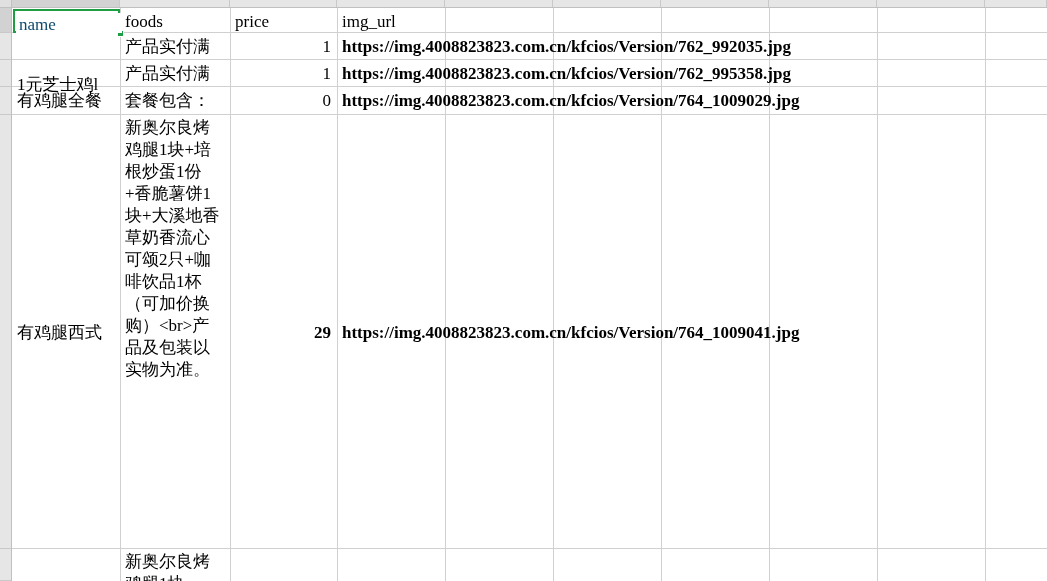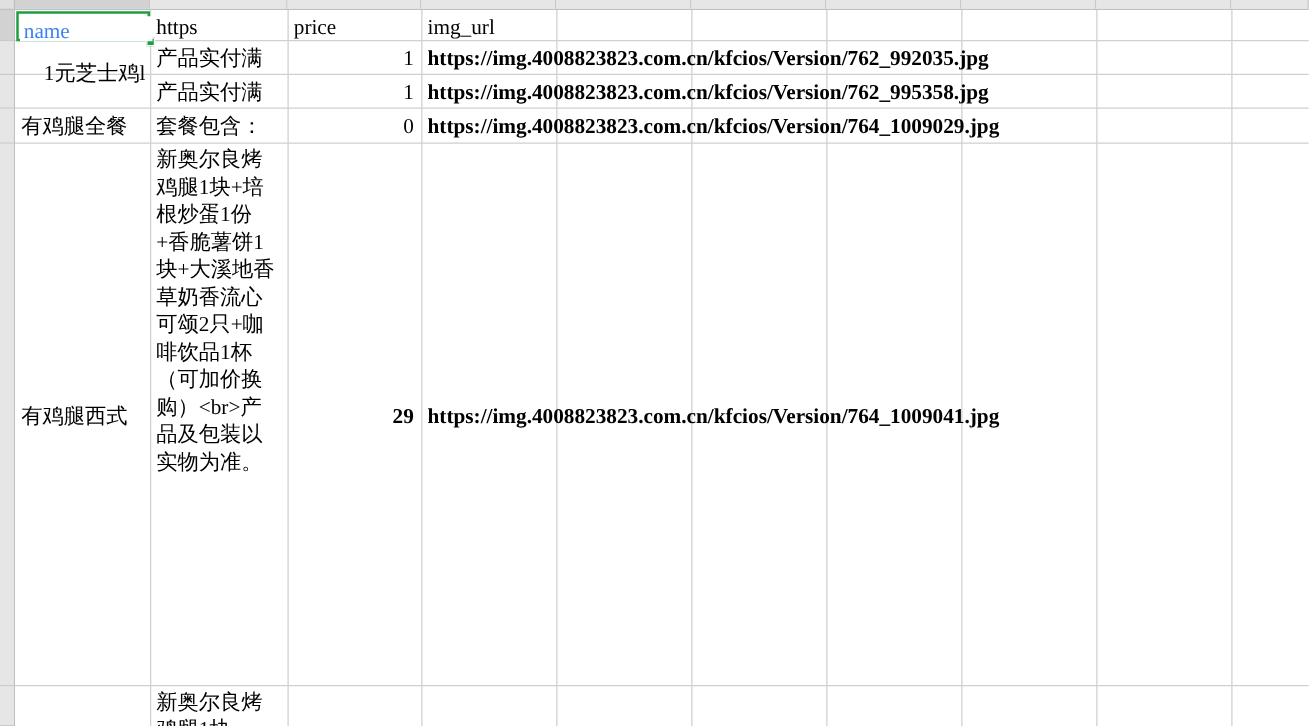--- a/index.html
+++ b/index.html
@@ -56,21 +56,21 @@
   .selbox{
     position:absolute;border:2px solid #1e9e43;box-sizing:border-box;
     background:transparent;z-index:6;pointer-events:none;
   }
   .selhandle{
     position:absolute;width:5px;height:5px;background:#1e9e43;
     border:1px solid #ffffff;box-sizing:content-box;z-index:7;
   }
   .sel-text{
     position:absolute;z-index:8;font-size:17px;line-height:24px;
-    color:#3b82f6;padding:0 3px;background:#ffffff;
+    color:#0c4a6e;padding:0 3px;background:#ffffff;
   }
 </style>
 </head>
 <body>
 
 <div id="sheet">
 
   <div class="colhead-strip"></div>
   <div class="colhead-cell active" style="left:12px;width:108px;"></div>
   <div class="colhead-cell" style="left:120px;width:110px;"></div>
@@ -101,33 +101,33 @@
   <div class="vline" style="left:769px;height:573px;"></div>
   <div class="vline" style="left:877px;height:573px;"></div>
   <div class="vline" style="left:985px;height:573px;"></div>
 
   <div class="hline" style="top:32px;width:1035px;"></div>
   <div class="hline" style="top:59px;width:1035px;"></div>
   <div class="hline" style="top:86px;width:1035px;"></div>
   <div class="hline" style="top:114px;width:1035px;"></div>
   <div class="hline" style="top:548px;width:1035px;"></div>
 
-  <div class="cell" style="left:122px;top:9px;width:108px;height:24px;">https</div>
+  <div class="cell" style="left:122px;top:9px;width:108px;height:24px;">foods</div>
   <div class="cell" style="left:232px;top:9px;width:105px;height:24px;">price</div>
   <div class="cell" style="left:339px;top:9px;width:106px;height:24px;">img_url</div>
 
   <div class="sel-text" style="left:16px;top:13px;width:100px;height:20px;">name</div>
   <div class="selbox" style="left:13px;top:9px;width:107px;height:24px;"></div>
   <div class="selhandle" style="left:117px;top:30px;"></div>
 
   <div class="cell clip" style="left:122px;top:34px;width:108px;height:26px;">产品实付满</div>
   <div class="cell num" style="left:232px;top:34px;width:103px;height:26px;">1</div>
   <div class="cell overflow" style="left:339px;top:34px;width:700px;height:26px;">https://img.4008823823.com.cn/kfcios/Version/762_992035.jpg</div>
 
-  <div class="cell clip" style="left:14px;top:46px;width:106px;height:26px;margin-left:18px;">1元芝士鸡l</div>
+  <div class="cell clip" style="left:14px;top:72px;width:106px;height:26px;">1元芝士鸡l</div>
   <div class="cell clip" style="left:122px;top:61px;width:108px;height:26px;">产品实付满</div>
   <div class="cell num" style="left:232px;top:61px;width:103px;height:26px;">1</div>
   <div class="cell overflow" style="left:339px;top:61px;width:700px;height:26px;">https://img.4008823823.com.cn/kfcios/Version/762_995358.jpg</div>
 
   <div class="cell clip" style="left:14px;top:88px;width:106px;height:26px;">有鸡腿全餐</div>
   <div class="cell clip" style="left:122px;top:88px;width:108px;height:26px;">套餐包含：</div>
   <div class="cell num" style="left:232px;top:88px;width:103px;height:26px;">0</div>
   <div class="cell overflow" style="left:339px;top:88px;width:700px;height:26px;">https://img.4008823823.com.cn/kfcios/Version/764_1009029.jpg</div>
 
   <div class="cell clip" style="left:14px;top:320px;width:106px;height:28px;font-family:Liberation Serif, serif;">有鸡腿西式</div>

